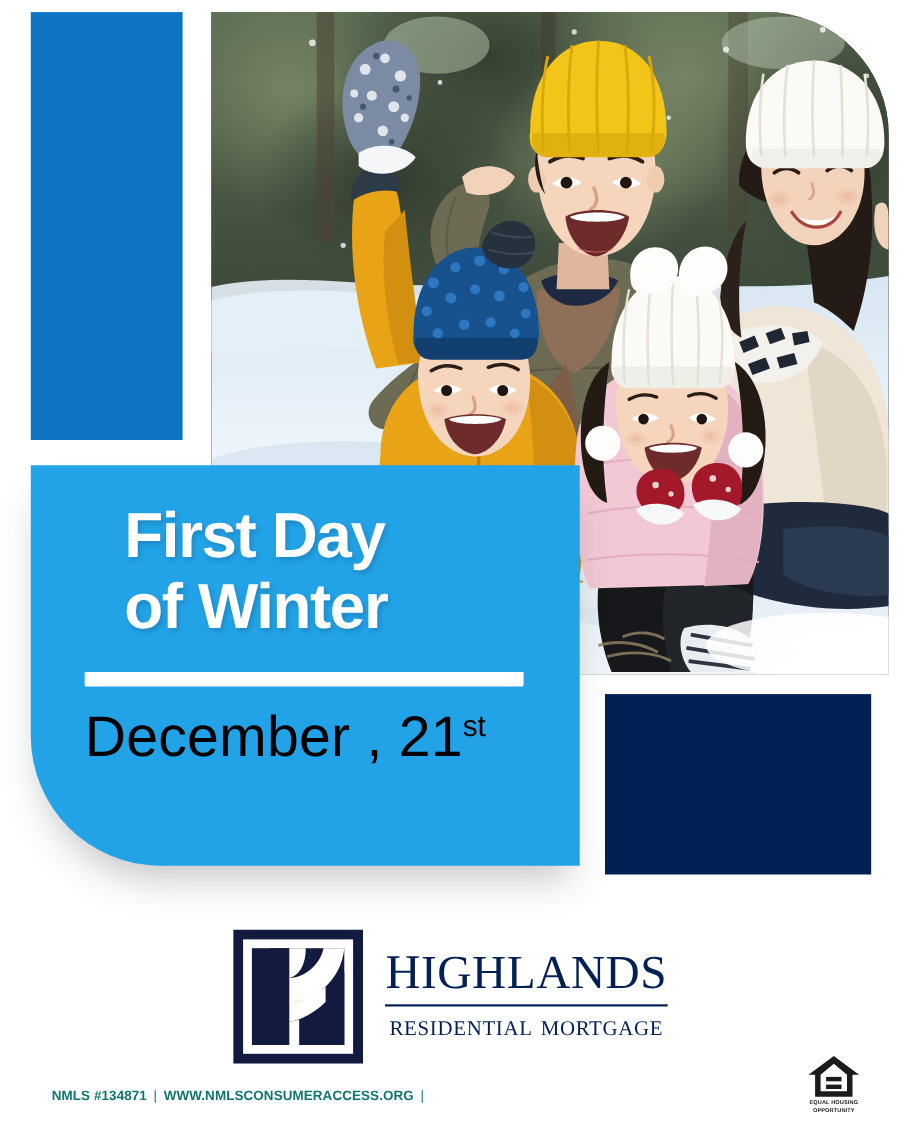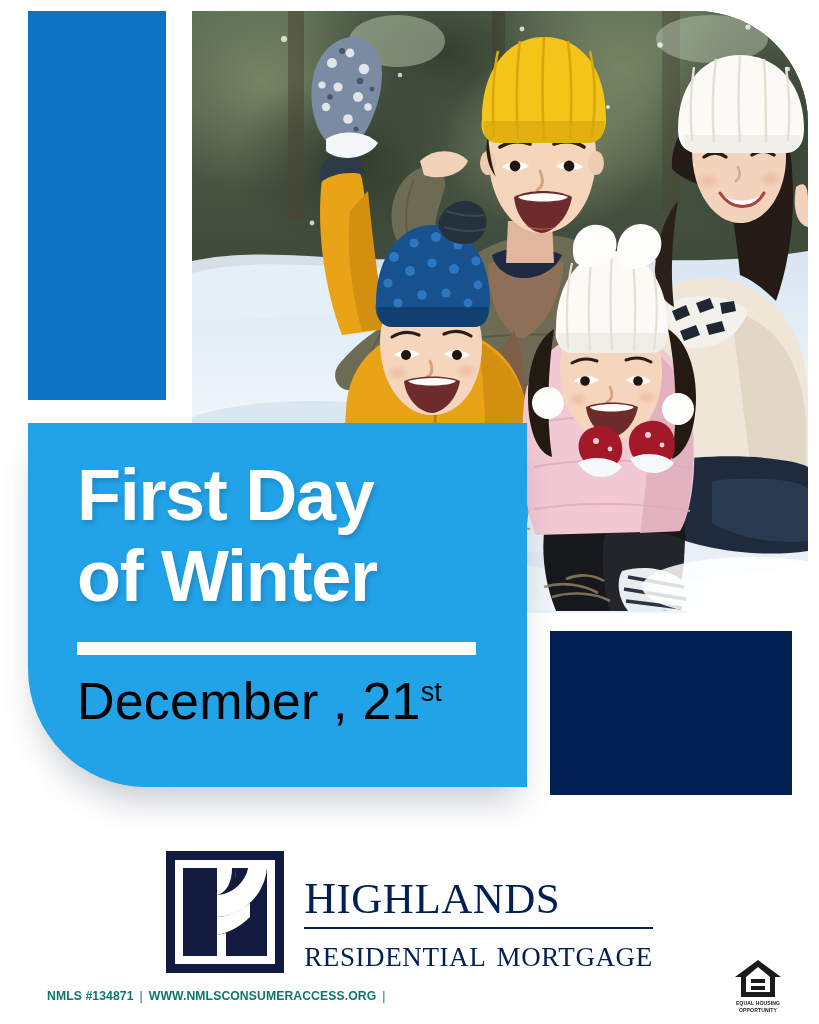--- a/index.html
+++ b/index.html
@@ -47,25 +47,26 @@
     box-shadow:0 22px 34px -10px rgba(60,70,80,0.30);
     z-index:4;
   }
   .headline-inner {
     position:absolute;
     left:49px; top:32px;
     right:24px;
   }
   .headline {
     color:#ffffff;
-    font-size:72px;
+    font-size:58px;
     font-weight:bold;
     line-height:1.12;
     letter-spacing:-1.3px;
     text-shadow:2px 3px 5px rgba(20,40,60,0.22);
+    margin-left:36px;
   }
   .headline-rule {
     width:399px; height:13px;
     background:#ffffff;
     margin:26px 0 16px 0;
     border-radius:1px;
   }
   .headline-date {
     color:#000000;
     font-size:52px;
@@ -87,21 +88,21 @@
     width:242px; height:164px;
     background:var(--navy);
   }
 
   
   .logo-row {
     position:absolute;
     left:0; top:845px;
     width:819px; height:128px;
     display:flex;
-    align-items:flex-end;
+    align-items:flex-start;
     justify-content:center;
     gap:20px;
   }
   .logo-mark {
     width:118px; height:122px;
     flex:0 0 auto;
     position:relative;
   }
   .logo-type {
     display:flex;
@@ -121,21 +122,21 @@
   }
   .logo-name::first-letter { font-size:1.02em; }
   .logo-divider {
     height:2px;
     background:var(--navy);
     margin:5px 0 3px 0;
   }
   .logo-sub {
     font-family:"Liberation Serif", serif;
     color:var(--navy);
-    font-size:39px;
+    font-size:27px;
     line-height:1.06;
     letter-spacing:0.6px;
     font-variant:small-caps;
     text-transform:lowercase;
     text-align:center;
     white-space:nowrap;
   }
 
   
   .footer {

